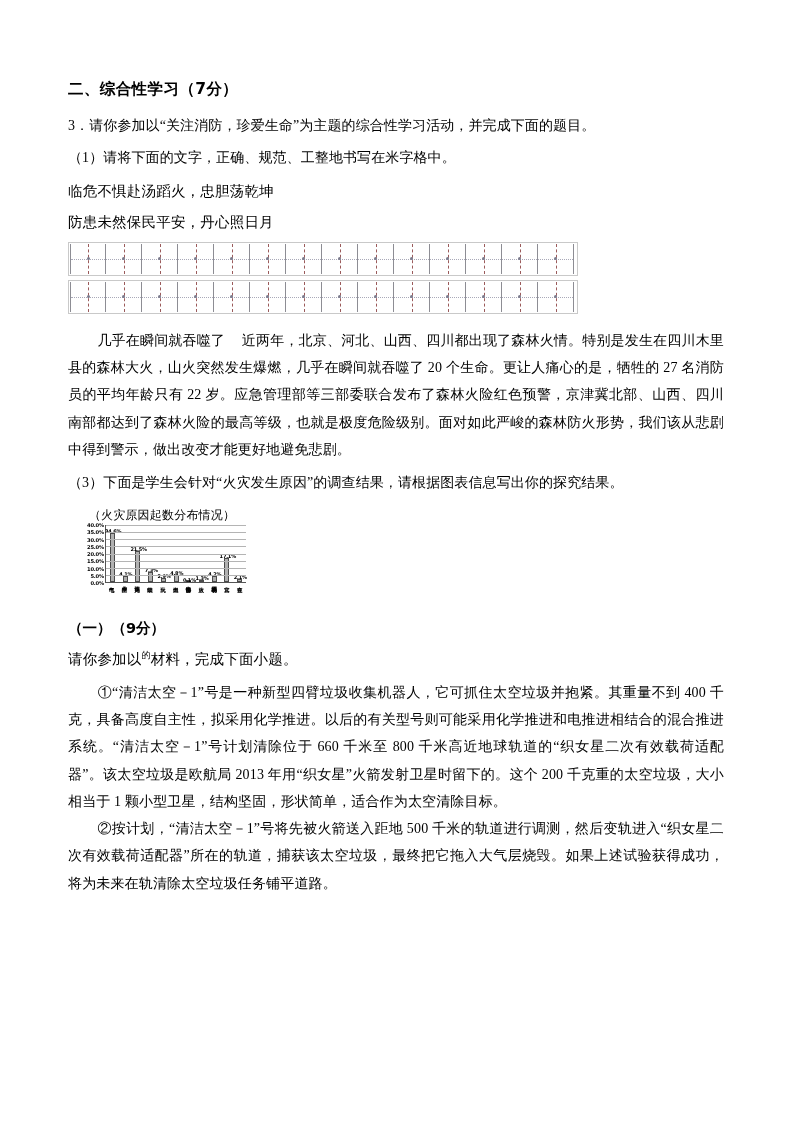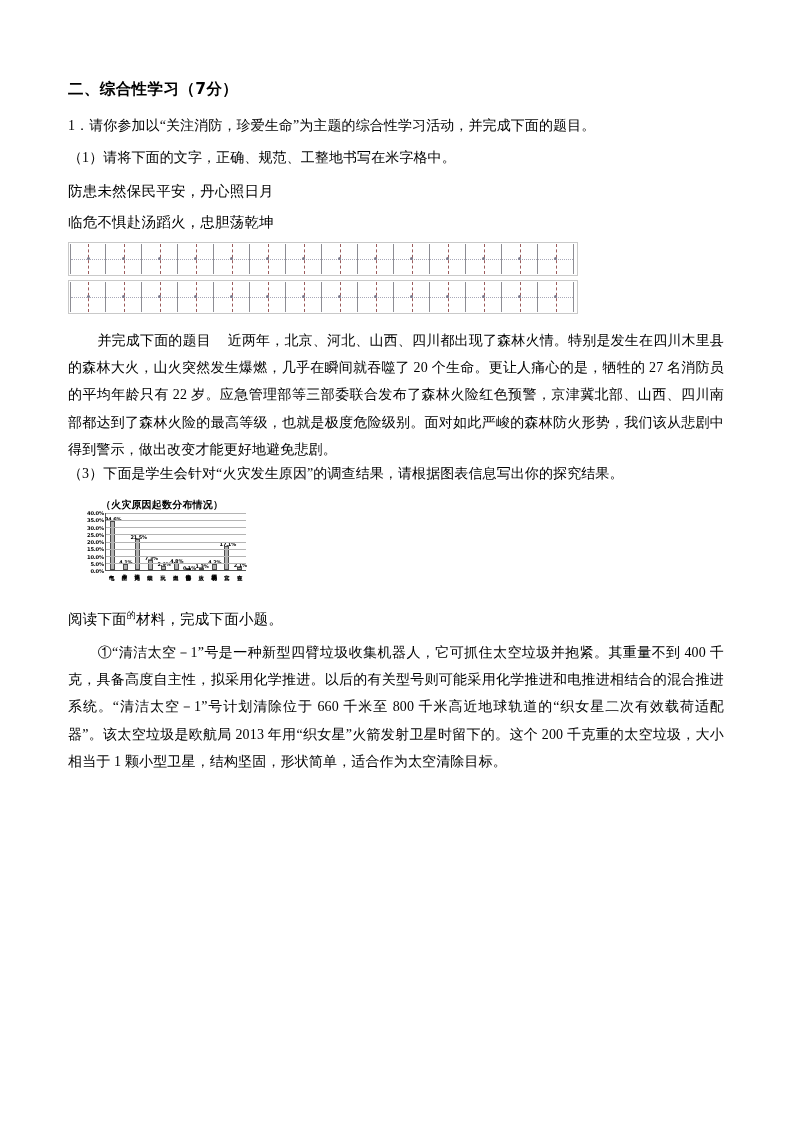--- a/index.html
+++ b/index.html
@@ -115,23 +115,23 @@
   
   .chart-outer{
     margin:6px 0 4px 8px;
     width:172px;
     background:#fff;
     padding:2px 2px 0 2px;
     box-sizing:border-box;
   }
   .chart-title{
     text-align:center;
-    font-size:10px;
-    font-family:"DejaVu Sans","Liberation Sans",sans-serif;
-    font-weight:bold;
+    font-size:12px;
+    font-family:"DejaVu Sans","Liberation Sans",sans-serif;
+    font-weight:normal;
     color:#000;
     margin:1px 0 1px 0;
     letter-spacing:0.2px;
   }
   .chart-body{
     position:relative;
     display:flex;
     height:58px;
   }
   .y-axis{
@@ -208,26 +208,26 @@
     line-height:1;
   }
 </style>
 </head>
 <body>
 
 <div class="page">
 
   <h2 class="sec-head">二、综合性学习（7分）</h2>
 
-  <p class="q-line">1．请你参加以“关注消防，珍爱生命”为主题的综合性学习活动，并完成下面的题目。</p>
+  <p class="q-line">3．请你参加以“关注消防，珍爱生命”为主题的综合性学习活动，并完成下面的题目。</p>
 
   <p class="q-line">（1）请将下面的文字，正确、规范、工整地书写在米字格中。</p>
 
+  <p class="plain-line">临危不惧赴汤蹈火，忠胆荡乾坤</p>
   <p class="plain-line">防患未然保民平安，丹心照日月</p>
-  <p class="plain-line">临危不惧赴汤蹈火，忠胆荡乾坤</p>
 
   <div class="grid-wrap">
     <div class="grid-row" id="grow1">
         <div class="grid-cell">
           <div class="gh"></div>
           <div class="gv"></div>
           <div class="gdot"></div>
         </div>
         <div class="grid-cell">
           <div class="gh"></div>
@@ -363,23 +363,23 @@
         </div>
         <div class="grid-cell">
           <div class="gh"></div>
           <div class="gv"></div>
           <div class="gdot"></div>
         </div>
       </div>
   </div>
 
 
-  <p class="body-par"><span class="ind"></span><span>并完成下面的题目</span><span class="gap"></span><span>近两年，北京、河北、山西、四川都出现了森林火情。特别是发生在四川木里县的森林大火，山火突然发生爆燃，几乎在瞬间就吞噬了 20 个生命。更让人痛心的是，牺牲的 27 名消防员的平均年龄只有 22 岁。应急管理部等三部委联合发布了森林火险红色预警，京津冀北部、山西、四川南部都达到了森林火险的最高等级，也就是极度危险级别。面对如此严峻的森林防火形势，我们该从悲剧中得到警示，做出改变才能更好地避免悲剧。</span></p>
-
-  <p class="q-line" style="">（3）下面是学生会针对“火灾发生原因”的调查结果，请根据图表信息写出你的探究结果。</p>
+  <p class="body-par"><span class="ind"></span><span>几乎在瞬间就吞噬了</span><span class="gap"></span><span>近两年，北京、河北、山西、四川都出现了森林火情。特别是发生在四川木里县的森林大火，山火突然发生爆燃，几乎在瞬间就吞噬了 20 个生命。更让人痛心的是，牺牲的 27 名消防员的平均年龄只有 22 岁。应急管理部等三部委联合发布了森林火险红色预警，京津冀北部、山西、四川南部都达到了森林火险的最高等级，也就是极度危险级别。面对如此严峻的森林防火形势，我们该从悲剧中得到警示，做出改变才能更好地避免悲剧。</span></p>
+
+  <p class="q-line" style="margin-top:9px">（3）下面是学生会针对“火灾发生原因”的调查结果，请根据图表信息写出你的探究结果。</p>
 
   <div class="chart-outer">
     <div class="chart-title">（火灾原因起数分布情况）</div>
     <div class="chart-body">
       <div class="y-axis" id="yaxis">
           <div class="y-tick" style="top: 100%;">0.0%</div>
           <div class="y-tick" style="top: 87.5%;">5.0%</div>
           <div class="y-tick" style="top: 75%;">10.0%</div>
           <div class="y-tick" style="top: 62.5%;">15.0%</div>
           <div class="y-tick" style="top: 50%;">20.0%</div>
@@ -454,20 +454,22 @@
         <div class="x-lbl">自燃</div>
         <div class="x-lbl">雷击静电</div>
         <div class="x-lbl">放火</div>
         <div class="x-lbl">不明确原因</div>
         <div class="x-lbl">其它</div>
         <div class="x-lbl">在查</div>
       </div>
   </div>
 
 
-
-  <p class="plain-line"><span>阅读下面</span><span class="sup-de">的</span><span>材料，完成下面小题。</span></p>
+  <h3 class="sub-head">（一）（9分）</h3>
+
+  <p class="plain-line"><span>请你参加以</span><span class="sup-de">的</span><span>材料，完成下面小题。</span></p>
 
 
   <p class="body-par"><span class="ind"></span><span>①“清洁太空－1”号是一种新型四臂垃圾收集机器人，它可抓住太空垃圾并抱紧。其重量不到 400 千克，具备高度自主性，拟采用化学推进。以后的有关型号则可能采用化学推进和电推进相结合的混合推进系统。“清洁太空－1”号计划清除位于 660 千米至 800 千米高近地球轨道的“织女星二次有效载荷适配器”。该太空垃圾是欧航局 2013 年用“织女星”火箭发射卫星时留下的。这个 200 千克重的太空垃圾，大小相当于 1 颗小型卫星，结构坚固，形状简单，适合作为太空清除目标。</span></p>
 
+  <p class="body-par"><span class="ind"></span><span>②按计划，“清洁太空－1”号将先被火箭送入距地 500 千米的轨道进行调测，然后变轨进入“织女星二次有效载荷适配器”所在的轨道，捕获该太空垃圾，最终把它拖入大气层烧毁。如果上述试验获得成功，将为未来在轨清除太空垃圾任务铺平道路。</span></p>
 
 </div>
 
 </body></html>

